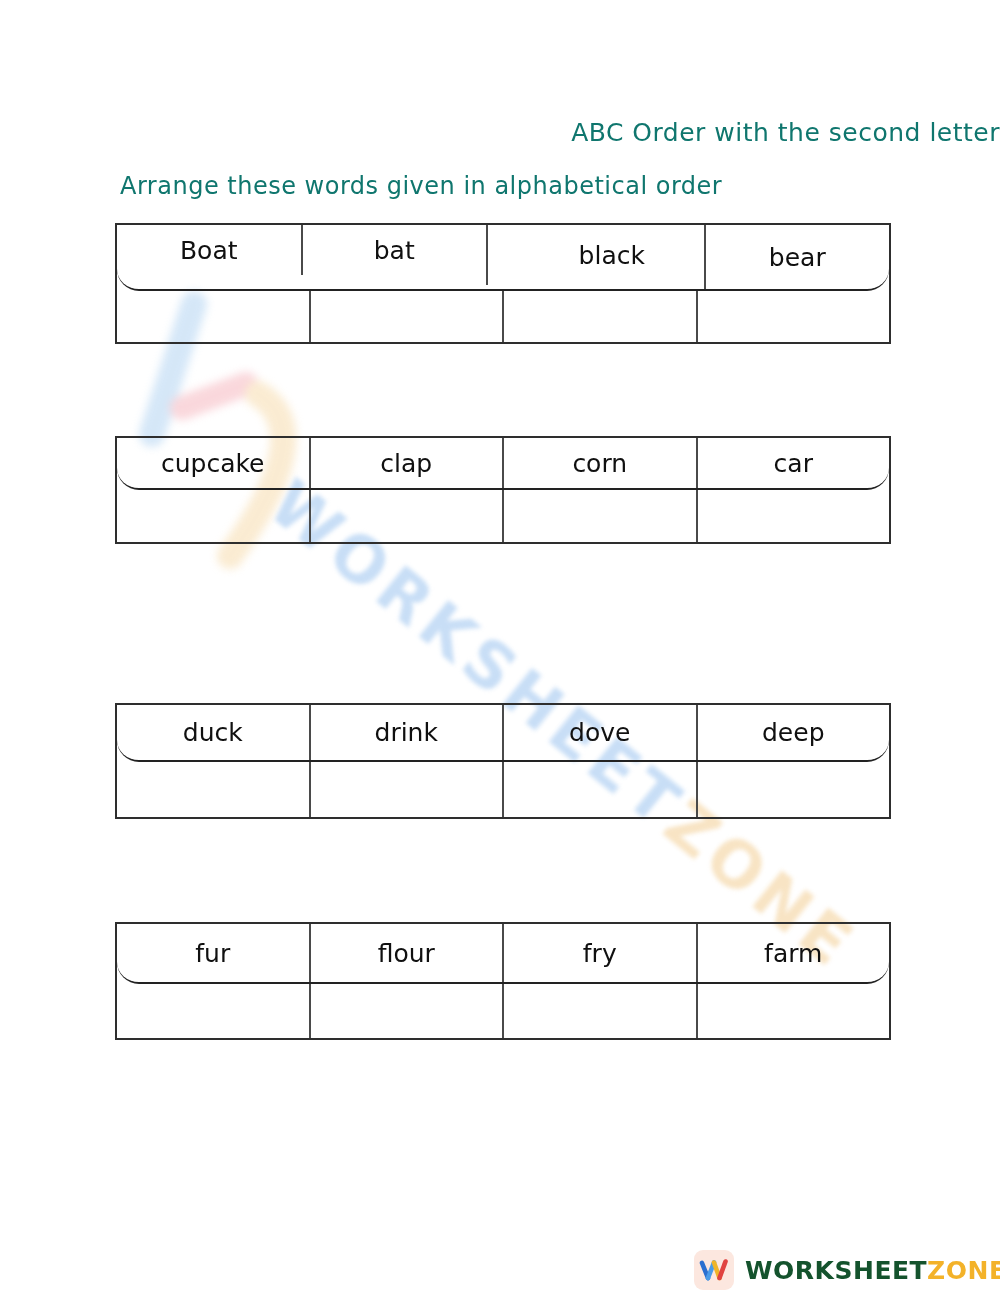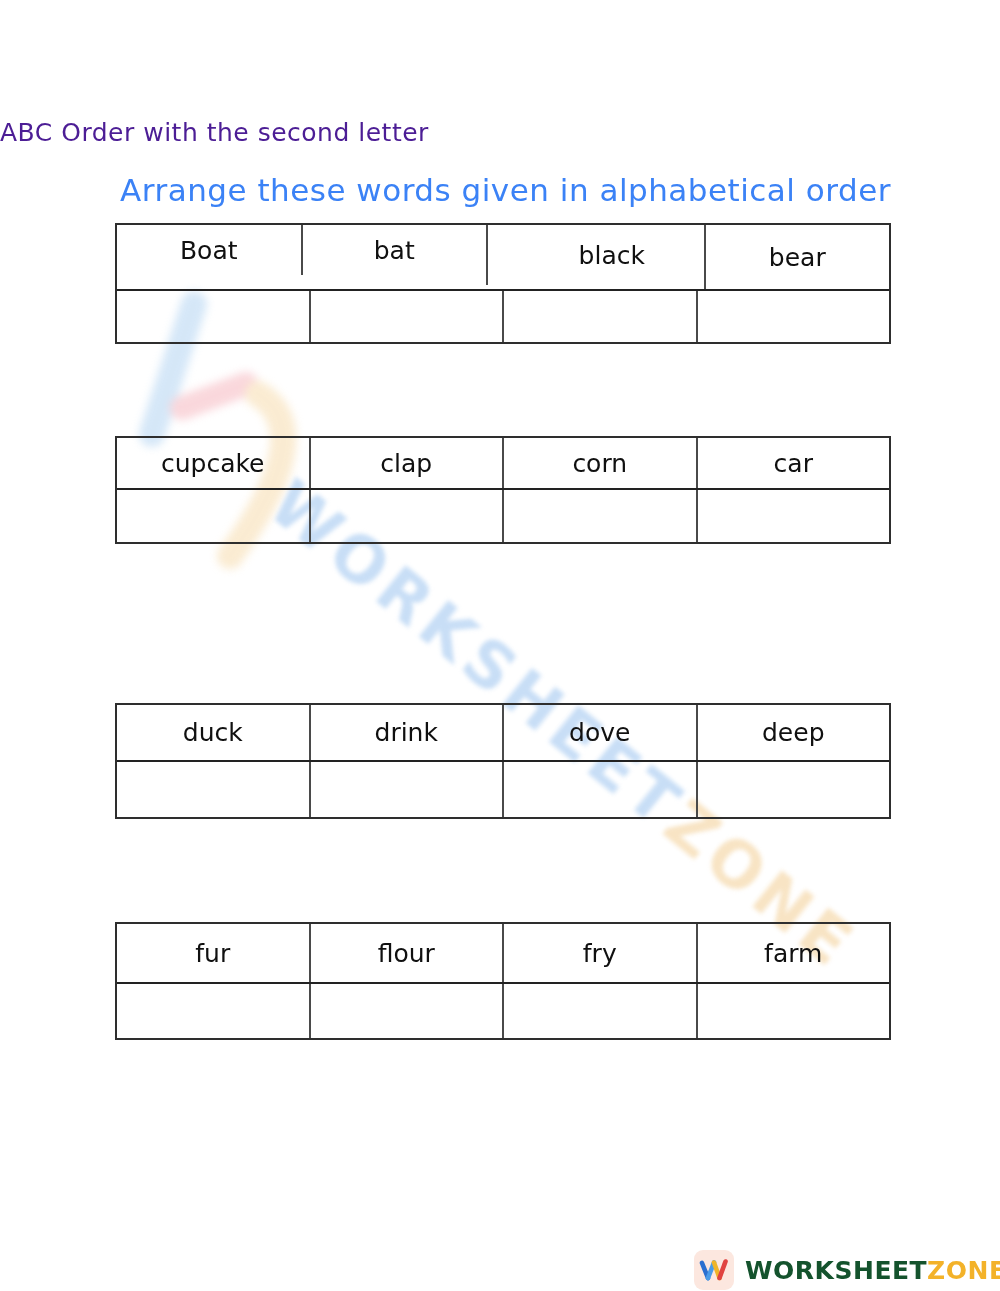--- a/index.html
+++ b/index.html
@@ -14,45 +14,45 @@
     height: 1291px;
     background: #ffffff;
     overflow: hidden;
   }
   
   .title {
     position: absolute;
     top: 118px;
     left: 0;
     width: 1000px;
-    text-align: left;
+    text-align: right;
     font-size: 25px;
-    color: #4c1d95;
+    color: #0f766e;
     letter-spacing: 0.5px;
   }
   .instruction {
     position: absolute;
     top: 172px;
     left: 120px;
-    font-size: 31px;
-    color: #3b82f6;
+    font-size: 24px;
+    color: #0f766e;
     letter-spacing: 0.5px;
   }
   
   .word-table {
     position: absolute;
     left: 115px;
     width: 776px;
     box-sizing: border-box;
     border: 2px solid #2e2e2e;
     background: transparent;
     z-index: 3;
   }
   .row { display: flex; }
-  .header-row { border-bottom: 2px solid #222222; }
+  .header-row { border-bottom: 2px solid #222222; border-radius: 22px; }
   .cell {
     flex: 1 1 0;
     box-sizing: border-box;
     display: flex;
     align-items: center;
     justify-content: center;
     font-size: 25px;
     color: #101010;
   }
   .cell + .cell { border-left: 2px solid #4a4a4a; }

